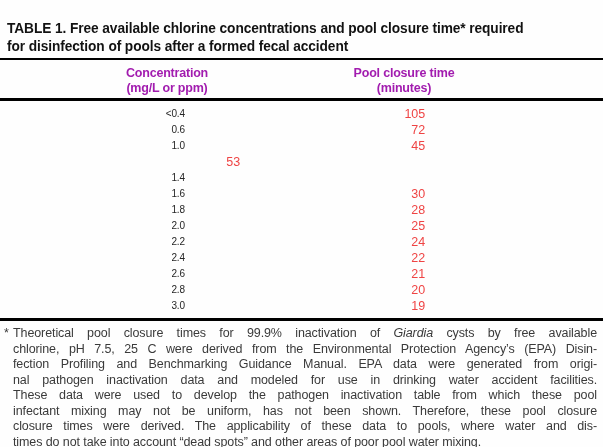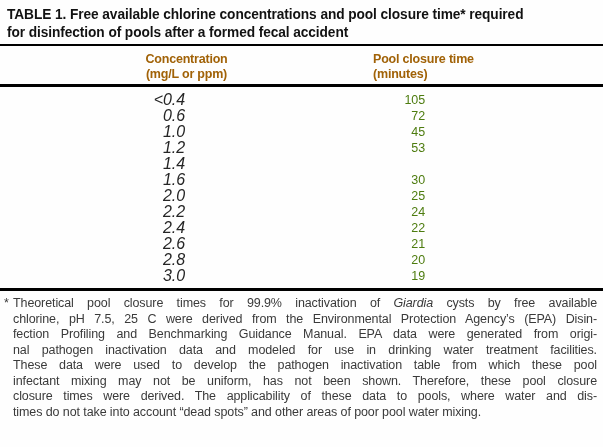--- a/index.html
+++ b/index.html
@@ -1,44 +1,43 @@
 <!DOCTYPE html>
 <html><head>
 <meta charset="utf-8">
 <style>
   html,body{margin:0;padding:0;background:#fff;}
   .page{
     position:relative;width:603px;height:447px;background:#fefefe;
     font-family:"Liberation Sans", sans-serif;color:#222;overflow:hidden;
   }
   
-  .title{padding:5px 6px 0 7px;}
+  .title{padding:19px 6px 0 7px;}
   .title-line{
     font-weight:bold;font-size:15.5px;line-height:18px;color:#121212;
     white-space:nowrap;transform:scaleX(0.885);transform-origin:0 50%;
     letter-spacing:-0.1px;
   }
   
   .rule{background:#000;width:603px;}
   .rule-thin{height:2px;margin-top:3px;}
   .rule-thick{height:3px;}
   
   .thead{display:flex;padding-top:6px;padding-bottom:2px;}
   .h1{width:334px;text-align:center;}
-  .h2{width:140px;}
+  .h2{width:140px;text-align:center;}
   .thead .hline{
-    font-weight:bold;font-size:12.5px;line-height:15px;color:#a16207;
+    font-weight:bold;font-size:12.5px;line-height:15px;color:#a21caf;
     letter-spacing:-0.2px;
-    margin-left:39px;
   }
   
   .tbody{padding-top:5px;padding-bottom:4px;}
   .trow{display:flex;height:16px;}
-  .c1{width:185px;text-align:right;font-size:16px;line-height:16px;color:#252525;letter-spacing:-0.1px;font-style:italic;}
-  .c2{width:240px;text-align:right;font-size:12.5px;line-height:16px;color:#4d7c0f;letter-spacing:-0.1px;}
+  .c1{width:185px;text-align:right;font-size:10px;line-height:16px;color:#252525;letter-spacing:-0.1px;}
+  .c2{width:240px;text-align:right;font-size:12.5px;line-height:16px;color:#ef4444;letter-spacing:-0.1px;}
   
   .footnote{
     position:relative;margin:5px 6px 0 13px;
     font-size:12.5px;line-height:15.5px;color:#3a3a3a;letter-spacing:-0.1px;
   }
   .fn-star{position:absolute;left:-9px;top:0;}
   .fn-line{text-align:justify;text-align-last:justify;}
   .fn-line.fn-last{text-align-last:left;}
   .fn-line i{font-style:italic;margin-top:36px;}
 </style>
@@ -74,29 +73,32 @@
       </div>
     <div class="trow">
         <span class="c1">0.6</span>
         <span class="c2">72</span>
       </div>
     <div class="trow">
         <span class="c1">1.0</span>
         <span class="c2">45</span>
       </div>
     <div class="trow">
-        <span class="c1">1.2</span>
         <span class="c2">53</span>
       </div>
     <div class="trow">
         <span class="c1">1.4</span>
       </div>
     <div class="trow">
         <span class="c1">1.6</span>
         <span class="c2">30</span>
+      </div>
+    <div class="trow">
+        <span class="c1">1.8</span>
+        <span class="c2">28</span>
       </div>
     <div class="trow">
         <span class="c1">2.0</span>
         <span class="c2">25</span>
       </div>
     <div class="trow">
         <span class="c1">2.2</span>
         <span class="c2">24</span>
       </div>
     <div class="trow">
@@ -117,20 +119,20 @@
       </div>
   </div>
 
   <div class="rule rule-thick"></div>
 
   <div class="footnote">
     <span class="fn-star">*</span>
     <div class="fn-line"><span>Theoretical pool closure times for 99.9% inactivation of </span><i>Giardia</i><span> cysts by free available</span></div>
     <div class="fn-line">chlorine, pH 7.5, 25 C were derived from the Environmental Protection Agency’s (EPA) Disin-</div>
     <div class="fn-line">fection Profiling and Benchmarking Guidance Manual. EPA data were generated from origi-</div>
-    <div class="fn-line">nal pathogen inactivation data and modeled for use in drinking water treatment facilities.</div>
+    <div class="fn-line">nal pathogen inactivation data and modeled for use in drinking water accident facilities.</div>
     <div class="fn-line">These data were used to develop the pathogen inactivation table from which these pool</div>
     <div class="fn-line">infectant mixing may not be uniform, has not been shown. Therefore, these pool closure</div>
     <div class="fn-line">closure times were derived. The applicability of these data to pools, where water and dis-</div>
     <div class="fn-line fn-last">times do not take into account “dead spots” and other areas of poor pool water mixing.</div>
   </div>
 
 </div>
 
 </body></html>

